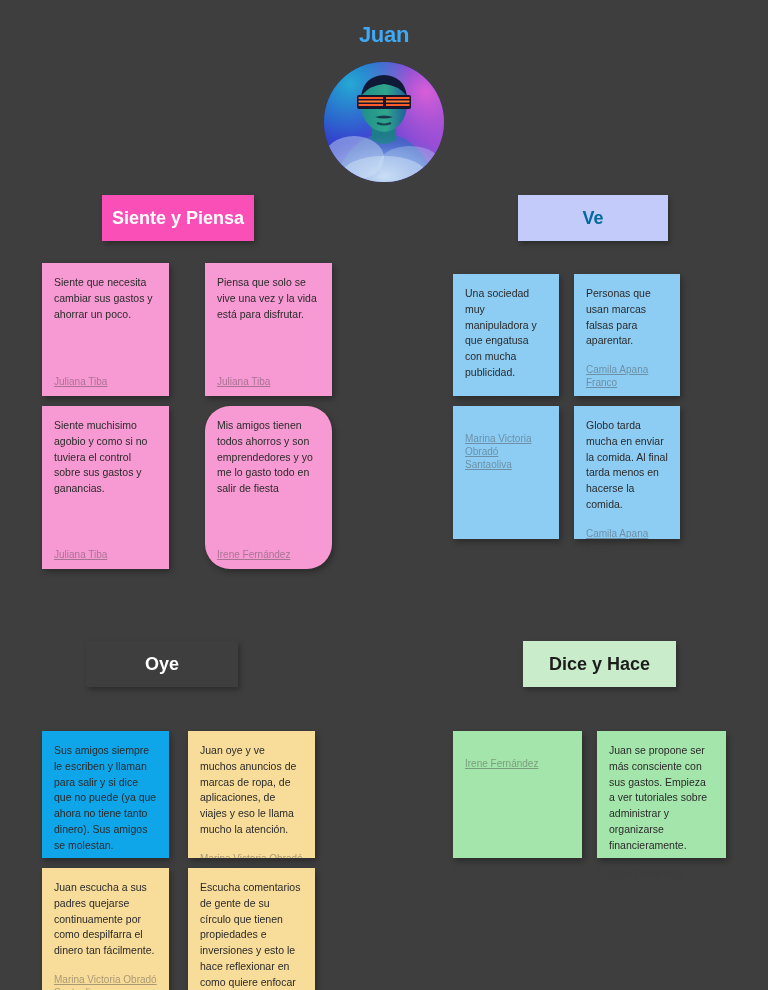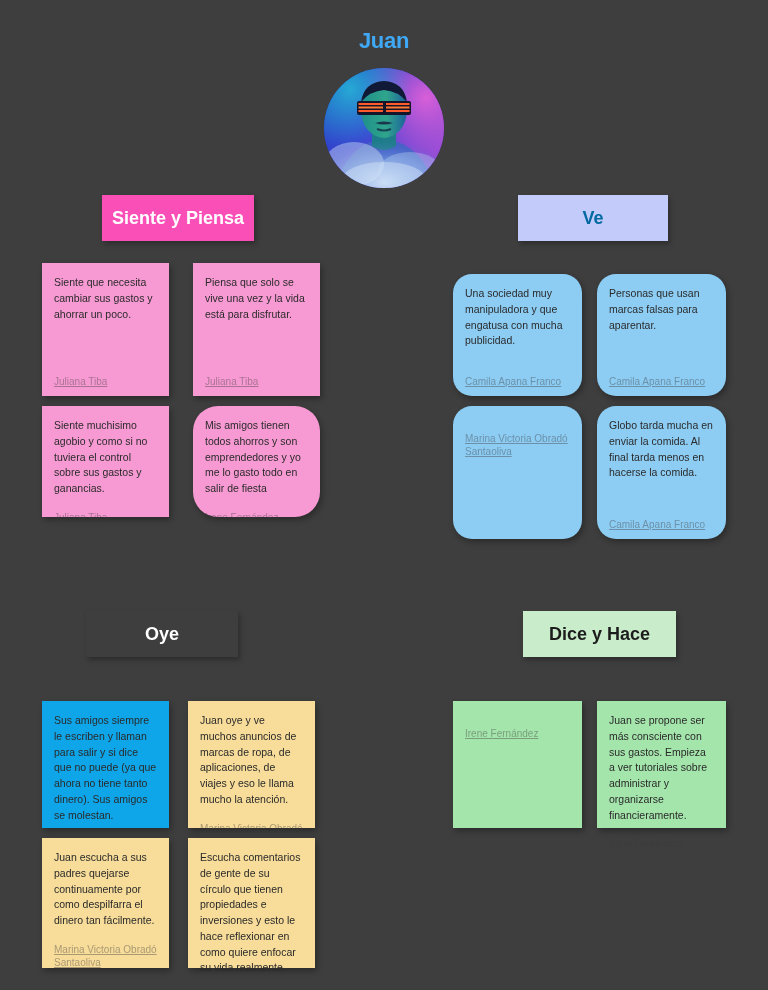--- a/index.html
+++ b/index.html
@@ -9,21 +9,21 @@
     height: 990px;
     background: #3e3e3e;
     font-family: "Liberation Sans", sans-serif;
     overflow: hidden;
     position: relative;
   }
 
   
   #header {
     width: 100%;
-    padding-top: 30px;
+    padding-top: 24px;
     display: flex;
     flex-direction: column;
     align-items: center;
   }
   #persona-title {
     font-size: 22px;
     font-weight: bold;
     color: #3fa9f5;
     letter-spacing: -0.3px;
     line-height: 1;
@@ -80,29 +80,29 @@
     font-size: 10px;
     color: rgba(60,60,60,0.42);
     line-height: 1.3;
     margin-top: 14px;
     text-decoration: underline;
   }
 
   
   
   #q-siente .quad-header { width: 152px; margin-left: 102px; }
-  #q-siente .cards { margin-top: 22px; margin-left: 42px; gap: 24px; }
+  #q-siente .cards { margin-top: 22px; margin-left: 42px; gap: 36px; }
   #q-siente .card { width: 127px; height: 133px; }
   #q-siente .cards.row2 { margin-top: 10px; }
-  #q-siente .cards.row2 .card { height: 111px; justify-content: space-between; }
+  #q-siente .cards.row2 .card { height: 163px; justify-content: space-between; }
 
   
   #q-ve .quad-header { width: 150px; margin-left: 134px; }
   #q-ve .cards { margin-top: 33px; margin-left: 69px; gap: 15px; }
-  #q-ve .card { width: 129px; height: 122px; border-radius: 19px; }
+  #q-ve .card { width: 106px; height: 122px; }
   #q-ve .cards.row2 { margin-top: 10px; }
   #q-ve .cards.row2 .card { height: 133px; }
 
   
   #q-oye .quad-header { width: 152px; margin-left: 86px; }
   #q-oye .cards { margin-top: 44px; margin-left: 42px; gap: 19px; }
   #q-oye .card { width: 127px; height: 127px; }
   #q-oye .cards.row2 { margin-top: 10px; }
   #q-oye .cards.row2 .card { height: 130px; }
 

